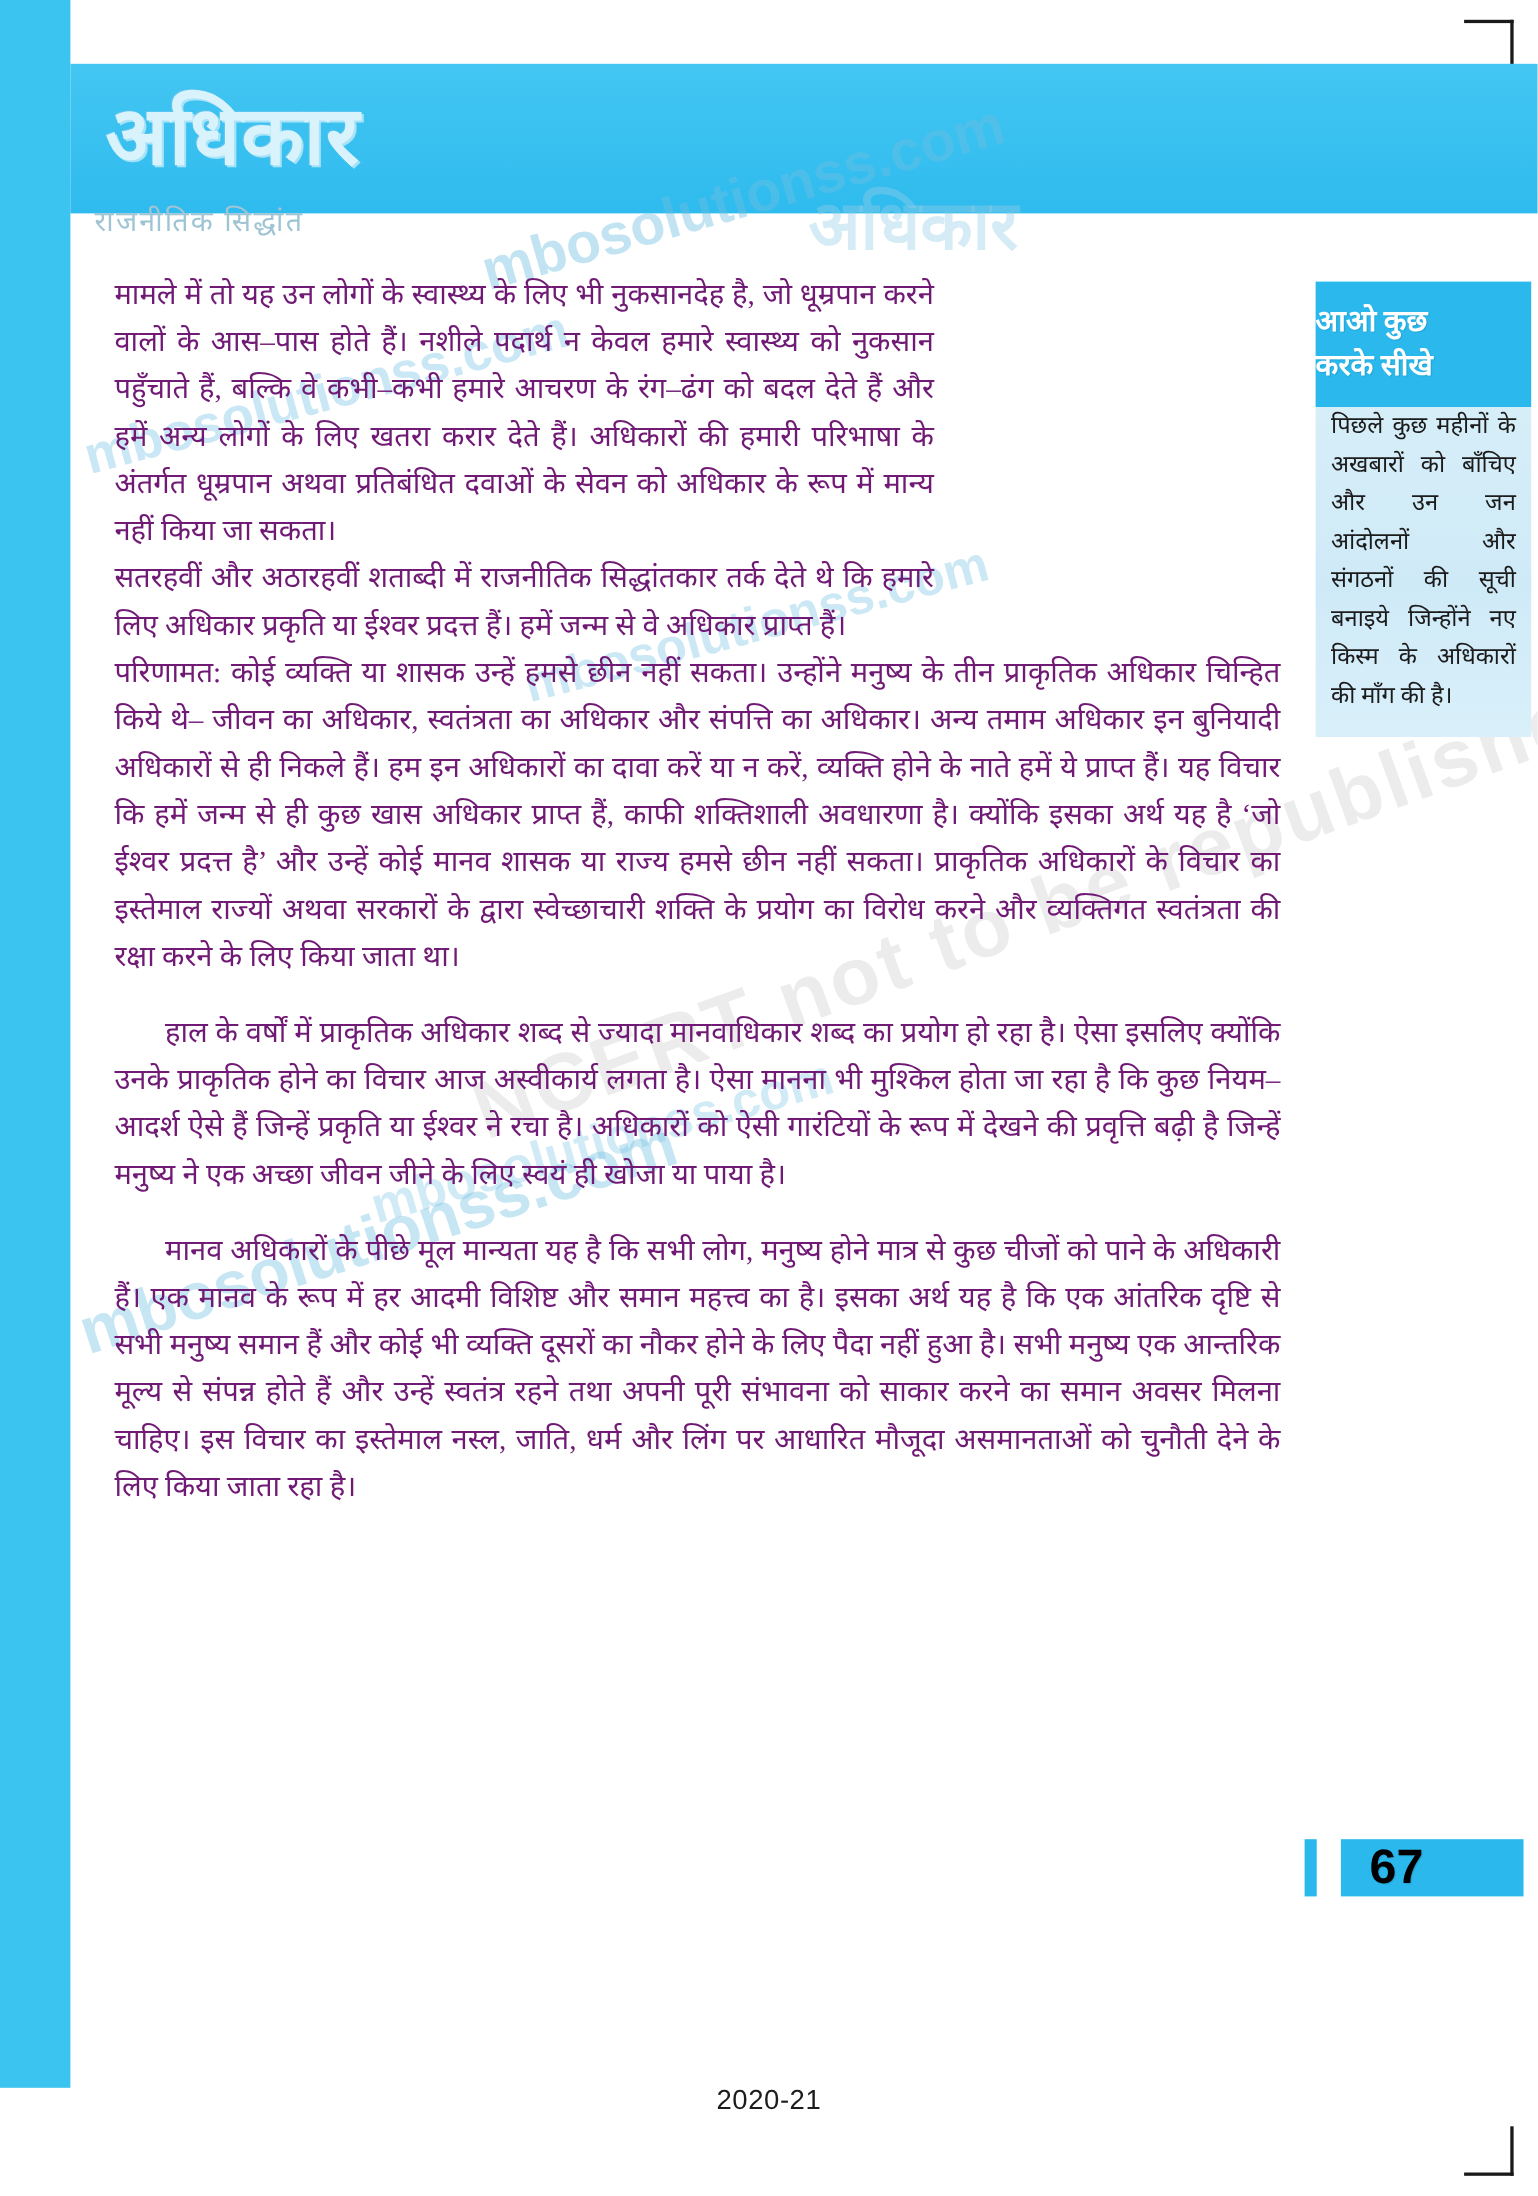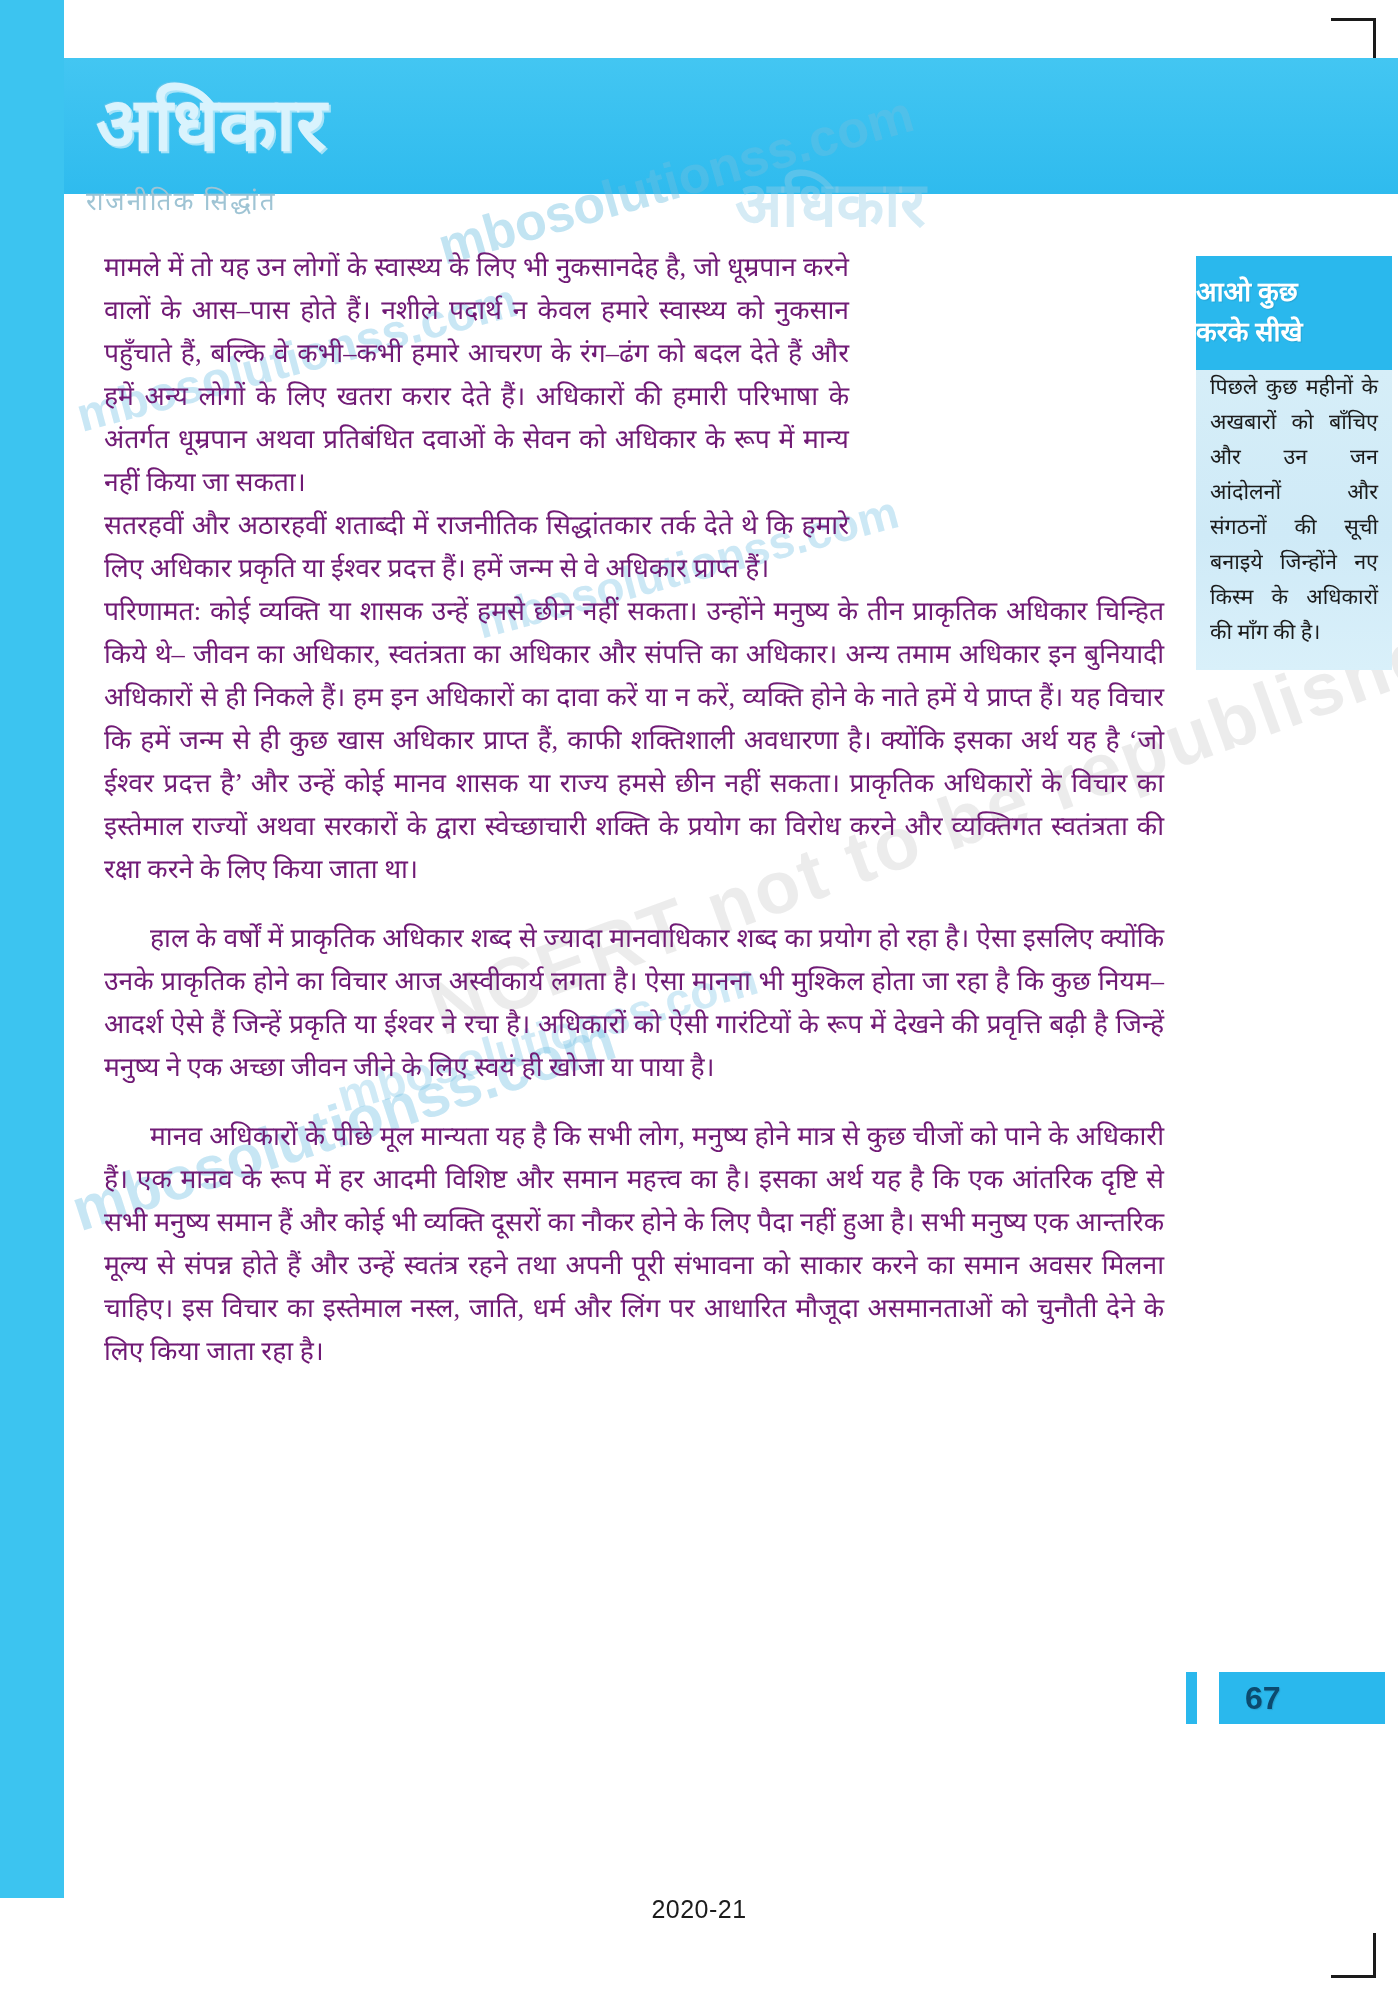--- a/index.html
+++ b/index.html
@@ -196,22 +196,22 @@
     margin-right: 22px;
   }
   .page-num-box {
     background: #2ab8ed;
     min-width: 140px;
     display: flex;
     align-items: center;
     padding-left: 26px;
   }
   .page-num-box span {
-    color: #0c4a6e;
-    font-size: 32px;
+    color: #000000;
+    font-size: 44px;
     font-weight: 700;
     font-family: "Liberation Sans", sans-serif;
     text-shadow: 1px 1px 1px rgba(0,0,0,0.12);
   }
 
   
   .footer-year {
     position: absolute;
     left: 0;
     top: 1895px;

